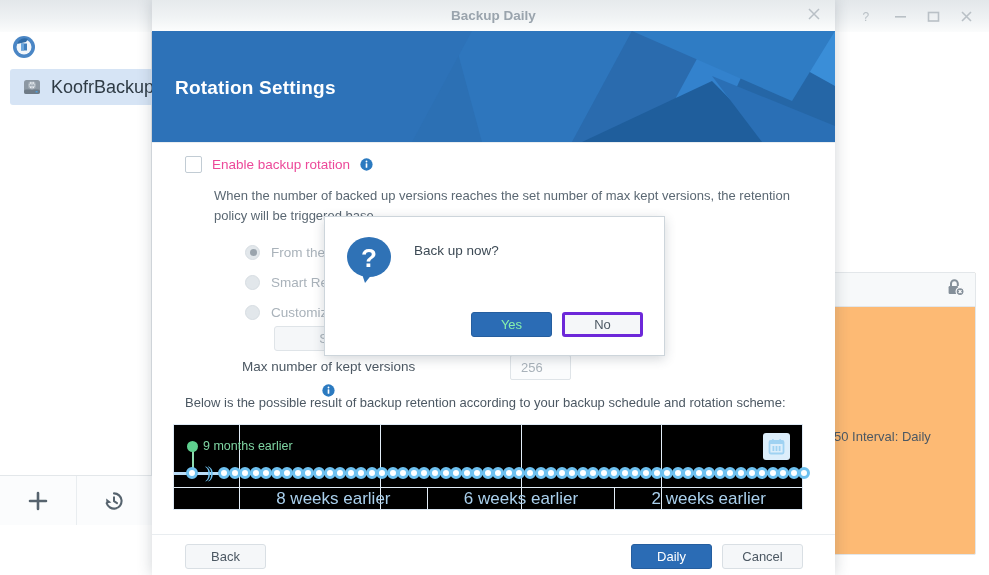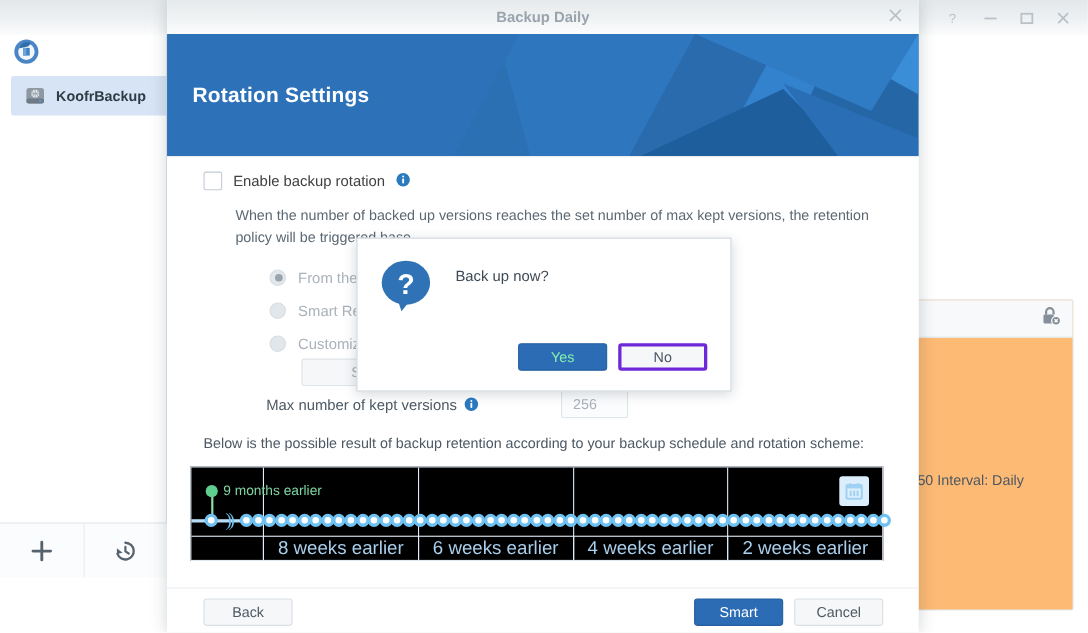--- a/index.html
+++ b/index.html
@@ -51,21 +51,21 @@
     position: absolute; left: 10px; top: 37px;
     width: 144px; height: 36px;
     background: #d6e4f5;
     border-radius: 3px;
     display: flex; align-items: center;
     padding-left: 12px;
     gap: 9px;
   }
   .drive-icon { width: 20px; height: 20px; display:block; }
   .sidebar-item-label {
-    font-size: 13px; color: #2f3b45; font-weight: bold;
+    font-size: 18px; color: #2f3b45;
   }
 
   .sidebar-bottom {
     position: absolute; left: 0; bottom: 0; width: 152px; height: 50px;
     background: #fbfcfd;
     border-top: 1px solid #e3e7ea;
     display: flex;
   }
   .sb-btn {
     width: 79px; height: 49px;
@@ -136,21 +136,21 @@
   .chk-row {
     position: absolute; left: 33px; top: 12px;
     display: flex; align-items: center; gap: 10px;
   }
   .checkbox {
     width: 17px; height: 17px;
     border: 1px solid #c2ccd4;
     background: #fff;
     border-radius: 2px;
   }
-  .chk-label { font-size: 13.5px; color: #404040; }
+  .chk-label { font-size: 13.5px; color: #ec4899; }
   .info-icon {
     width: 13px; height: 13px; display:inline-block; vertical-align: -2px;
   }
 
   .desc {
     position: absolute; left: 62px; top: 43px;
     width: 600px;
     font-size: 13px; color: #5b6873;
     line-height: 20px;
   }
@@ -176,21 +176,21 @@
     width: 131px; height: 25px;
     background: #f5f7f9;
     border: 1px solid #dfe4e8;
     border-radius: 3px;
     font-size: 13px; color: #a9b2ba;
     display: flex; align-items: center; justify-content: center;
   }
 
   .maxver-row {
     position: absolute; left: 90px; top: 216px;
-    display: flex; align-items: center; gap: 7px;
+    display: flex; align-items: center; gap: 7px; flex-direction: column;
   }
   .maxver-label { font-size: 13.5px; color: #4c5863; }
   .maxver-input {
     position: absolute; left: 358px; top: 212px;
     width: 61px; height: 25px;
     background: #fbfcfd;
     border: 1px solid #dfe4e8;
     border-radius: 2px;
     font-size: 13px; color: #a9b2ba;
     display: flex; align-items: center; padding-left: 10px;
@@ -560,30 +560,29 @@
             <rect x="4.5" y="8" width="1.8" height="5" fill="#9fd2f2"></rect>
             <rect x="7.6" y="8" width="1.8" height="5" fill="#9fd2f2"></rect>
             <rect x="10.7" y="8" width="1.8" height="5" fill="#9fd2f2"></rect>
           </svg>
         </div>
 
         <div class="tl-footer">
           <div class="tl-f-cell"></div>
           <div class="tl-f-cell">8 weeks earlier</div>
           <div class="tl-f-cell">6 weeks earlier</div>
-          <div class="tl-f-cell">4 weeks earlier</div>
           <div class="tl-f-cell">2 weeks earlier</div>
         </div>
       </div>
 
     </div>
 
     <div class="wz-footer">
       <div class="btn btn-default btn-back">Back</div>
-      <div class="btn btn-primary btn-apply">Smart</div>
+      <div class="btn btn-primary btn-apply">Daily</div>
       <div class="btn btn-default btn-cancel">Cancel</div>
     </div>
   </div>
 
   <div class="modal">
     <div class="modal-qicon">
       <svg width="55" height="50" viewBox="0 0 55 50">
         <ellipse cx="26" cy="22" rx="22" ry="20" fill="#2f72b6"></ellipse>
         <path d="M18 36 L22 48 L30 38 Z" fill="#2f72b6"></path>
         <text x="26" y="32" text-anchor="middle" font-family="Liberation Sans, sans-serif" font-size="26" font-weight="bold" fill="#ffffff">?</text>

